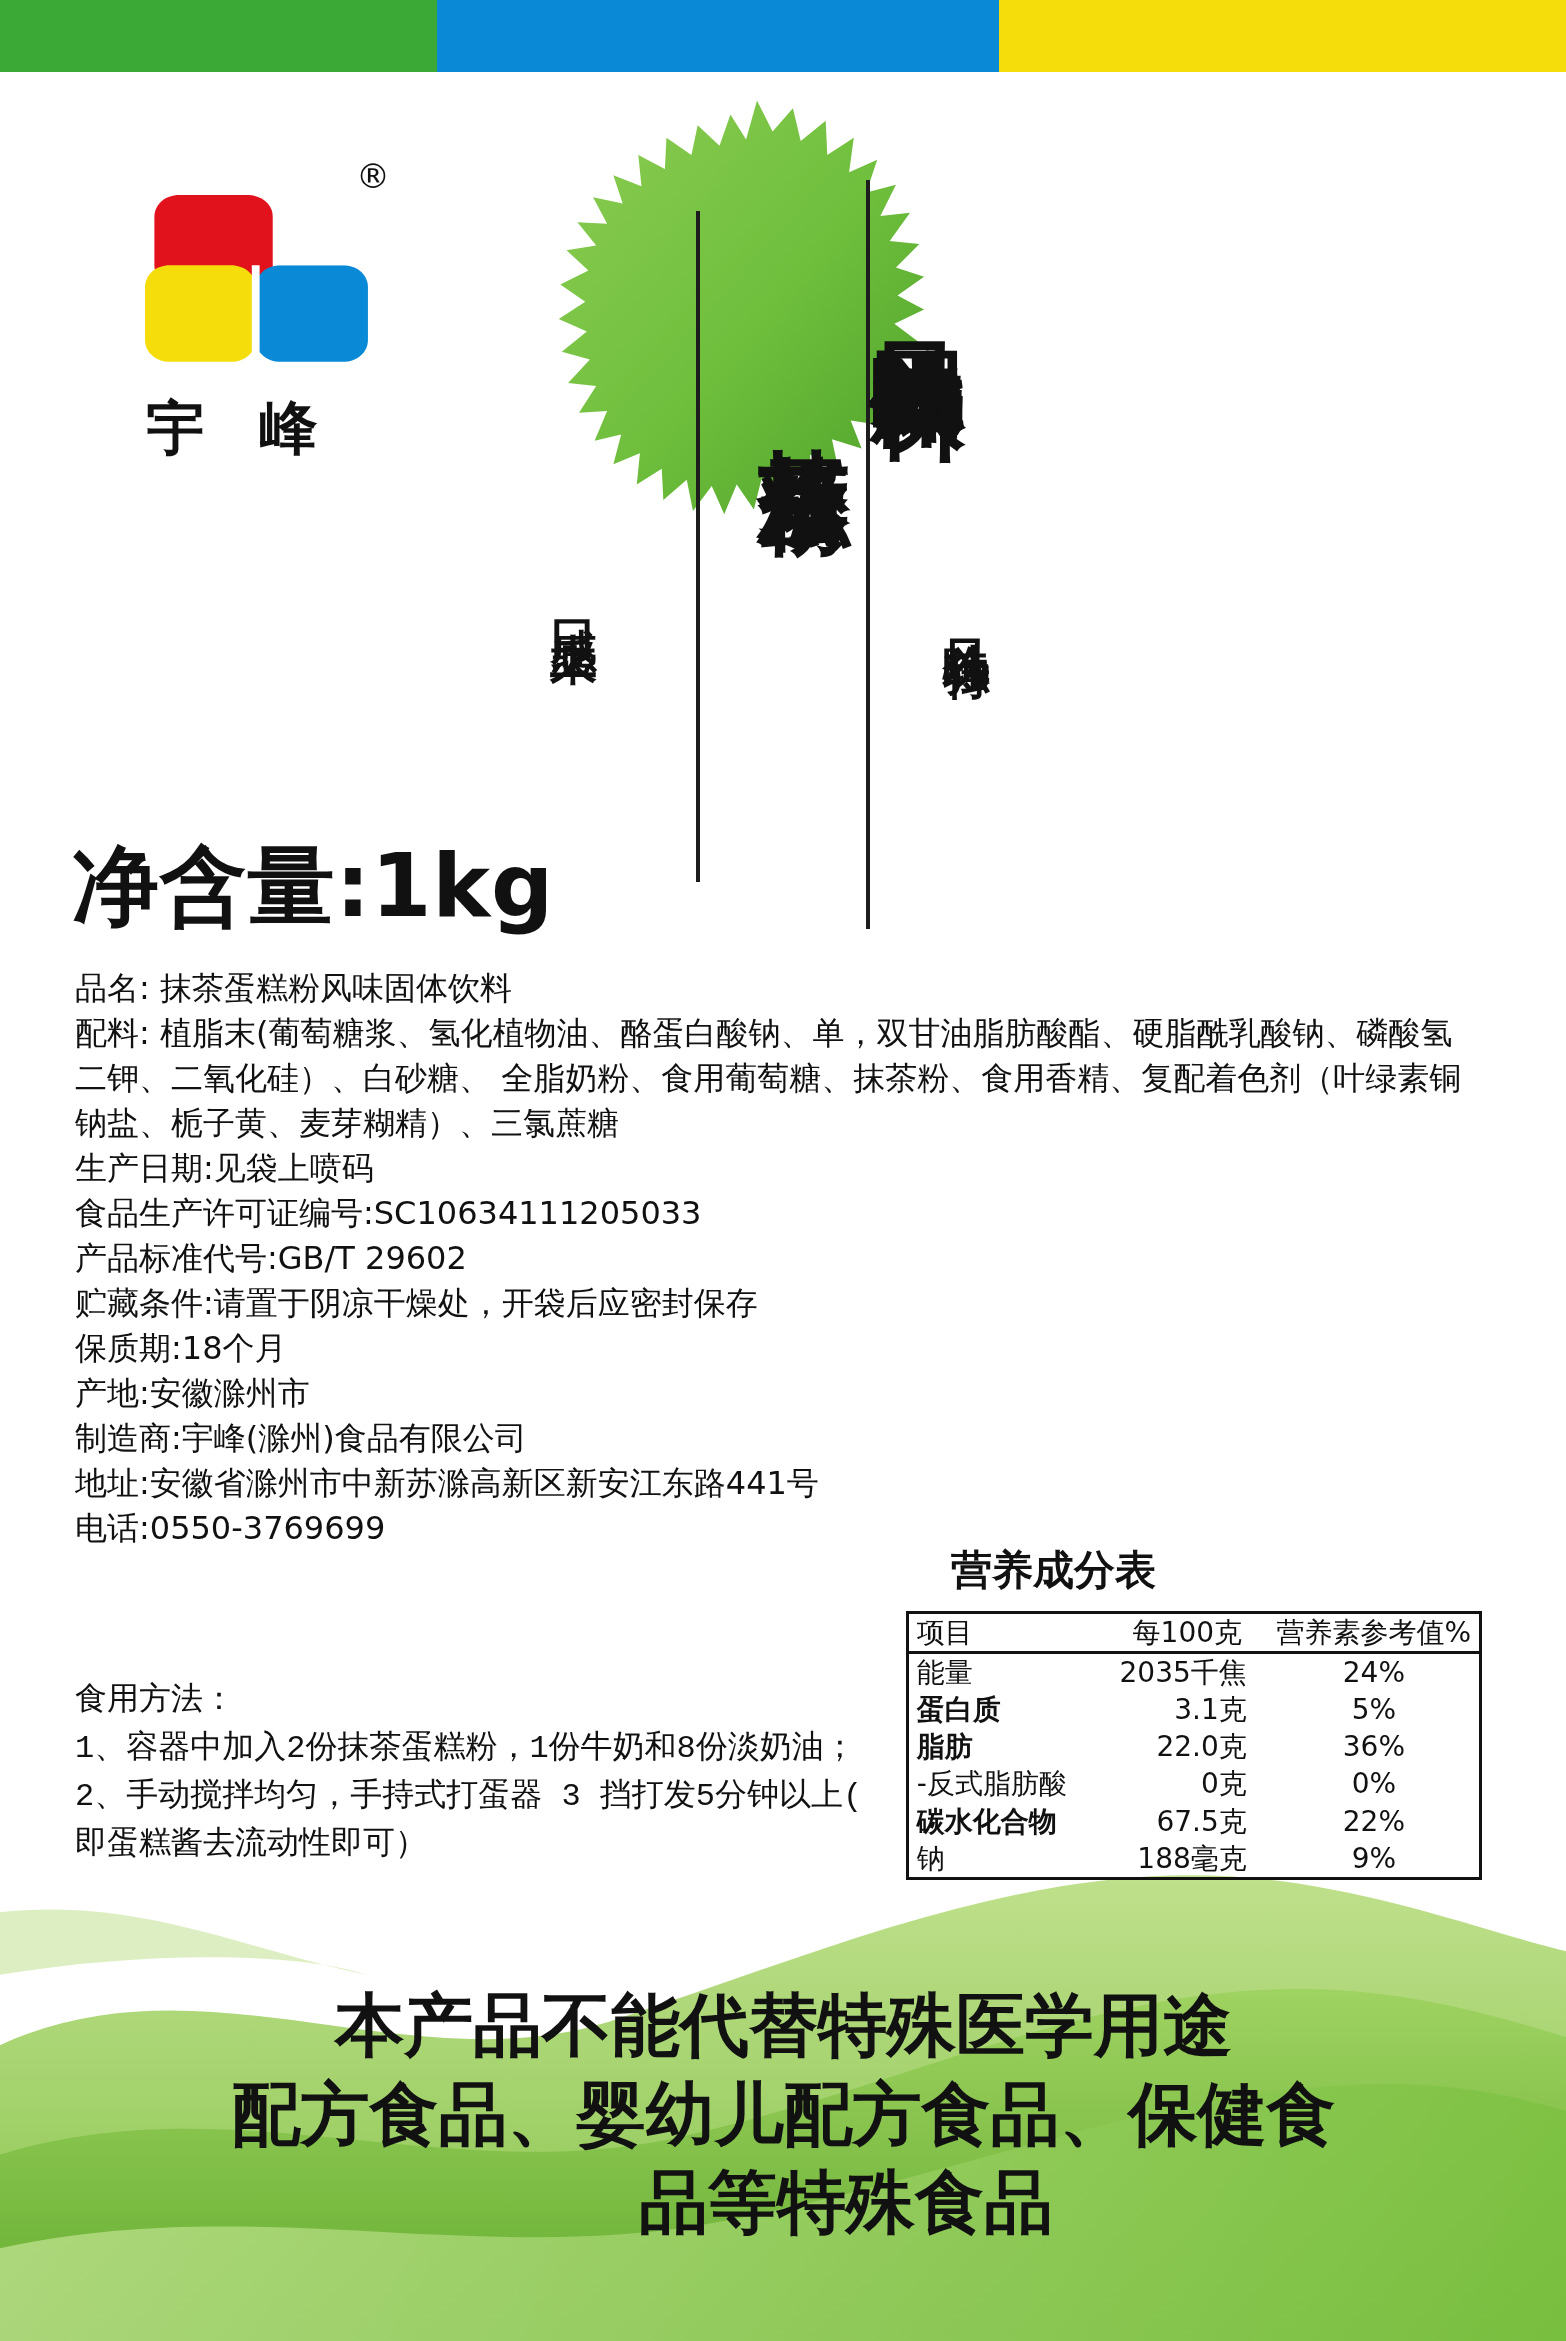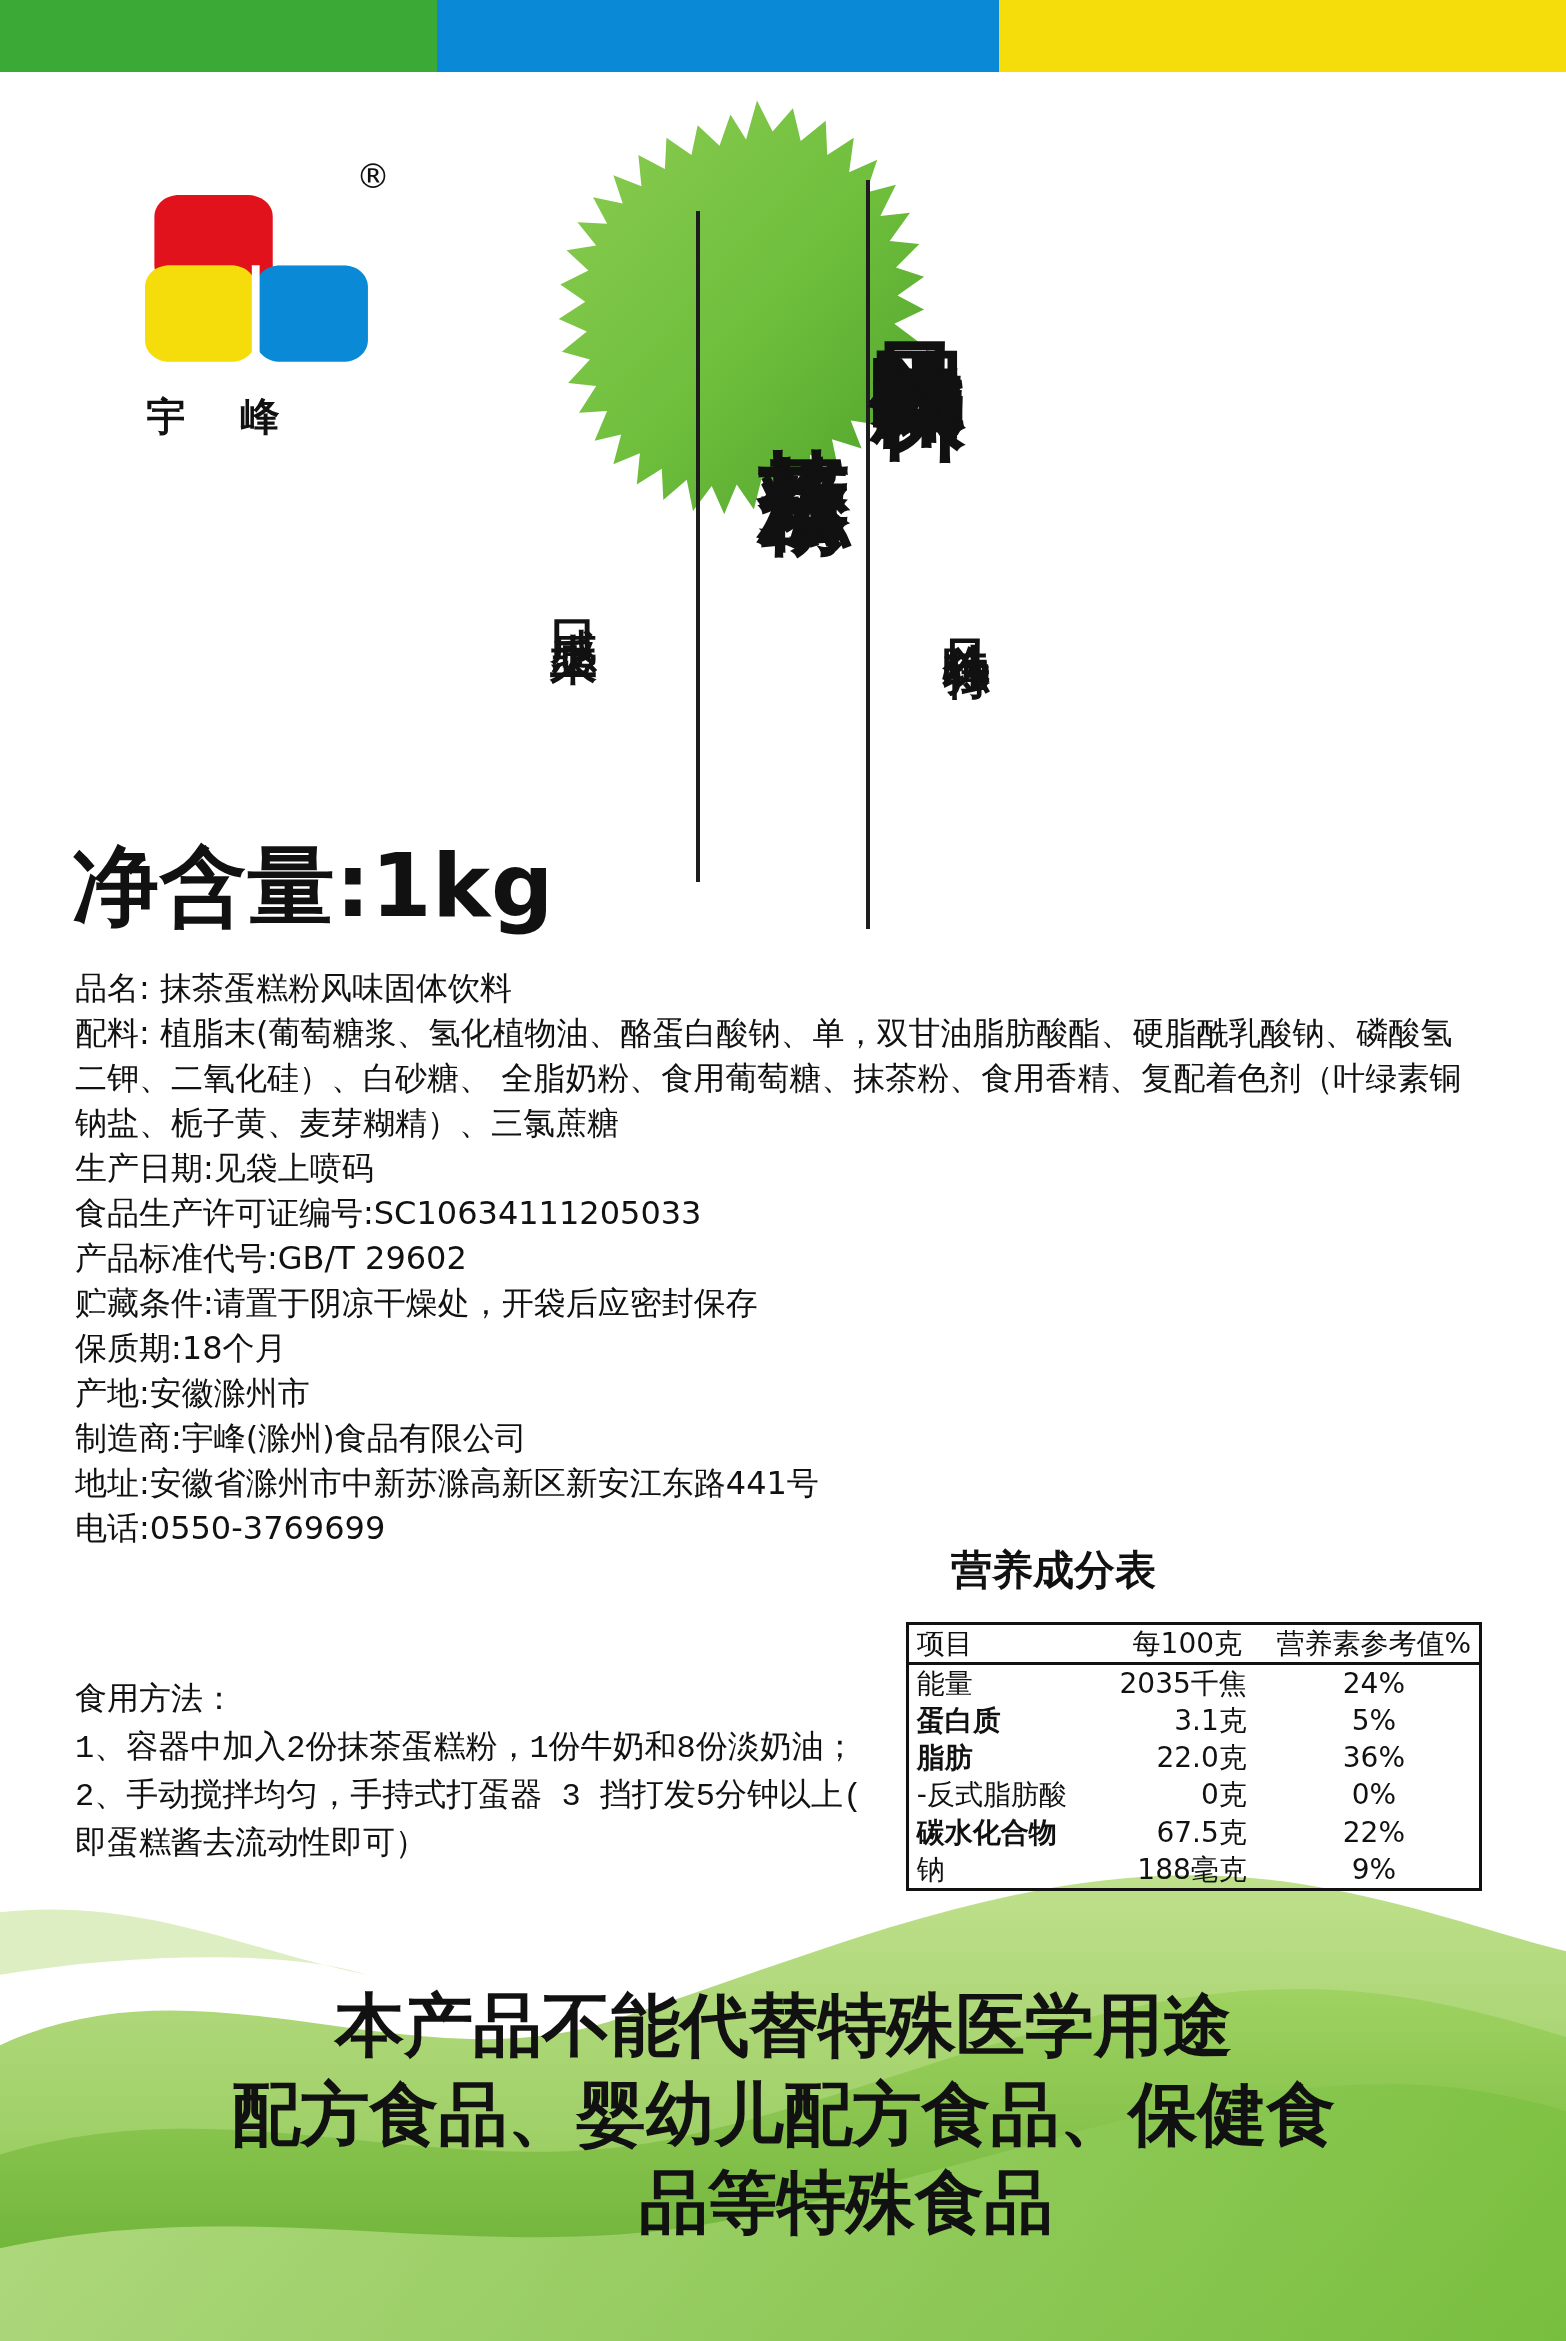--- a/index.html
+++ b/index.html
@@ -57,21 +57,21 @@
     right: 22px;
     top: 0;
     font-size: 34px;
     color: #111;
     font-family: "DejaVu Sans", sans-serif;
   }
   .logo-cn {
     position: absolute;
     left: 15.6px;
     top: 234px;
-    font-size: 39px;
+    font-size: 58px;
     font-weight: bold;
     letter-spacing: 55px;
     color: #111;
     font-family: "DejaVu Sans", sans-serif;
   }
 
   
   .leaf {
     position: absolute;
     left: 515px;
@@ -170,21 +170,21 @@
     left: 906px;
     top: 1543px;
     width: 593px;
   }
   .nutrition-title {
     font-size: 41px;
     font-weight: bold;
     color: #111;
     font-family: "DejaVu Sans", sans-serif;
     margin-left: 45px;
-    margin-bottom: 24px;
+    margin-bottom: 13px;
   }
   .nutrition-table {
     border: 3.1px solid #111;
     width: 576px;
     box-sizing: border-box;
     background: transparent;
   }
   table.nt {
     border-collapse: collapse;
     width: 100%;

